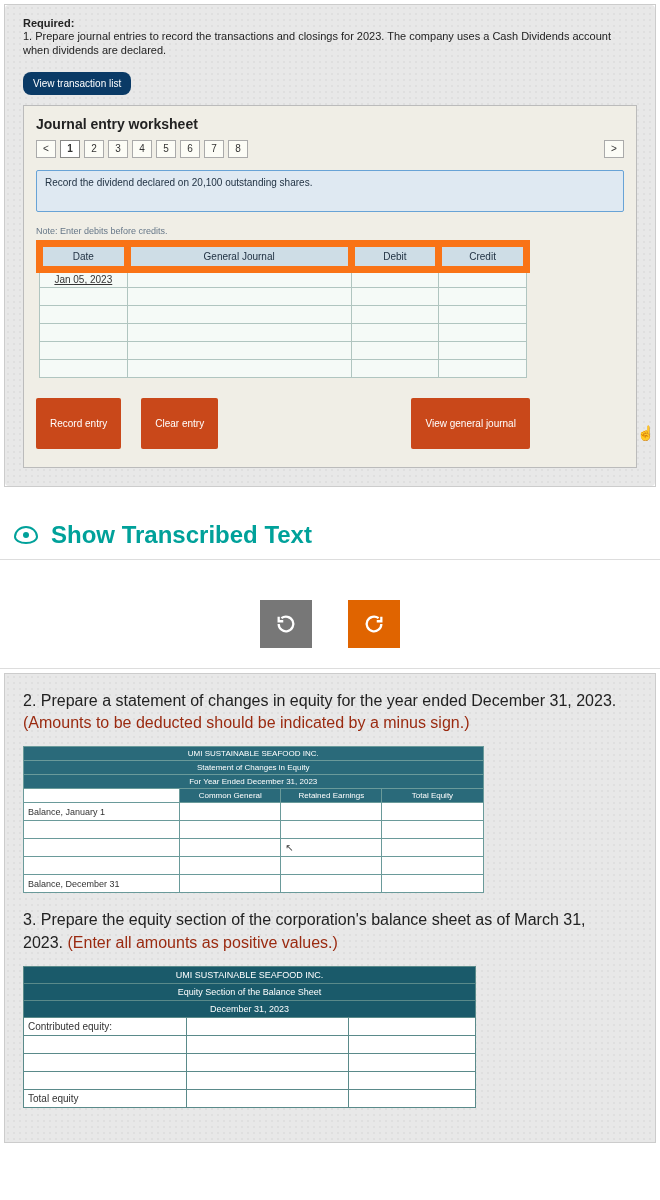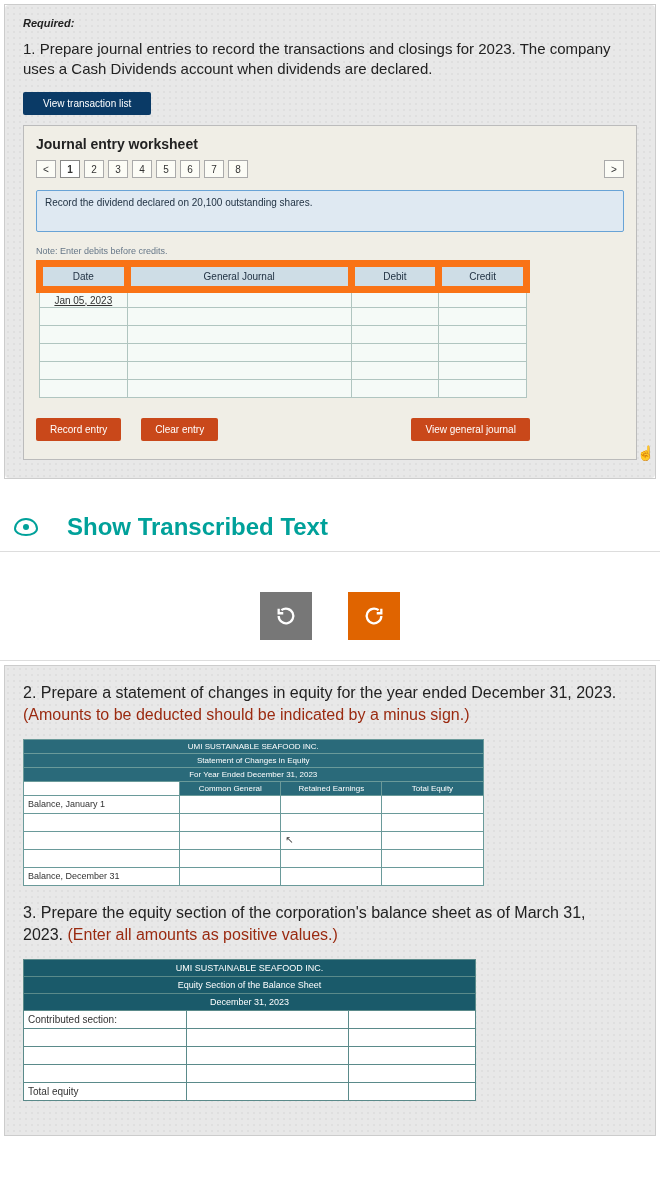--- a/index.html
+++ b/index.html
@@ -1,40 +1,40 @@
 <!DOCTYPE html>
 <html><head>
 <meta charset="utf-8">
 <style>
   * { box-sizing: border-box; margin:0; padding:0; }
   body { font-family: Arial, Helvetica, sans-serif; background:#fff; width:660px; }
   .panel { border:1px solid #ccc; margin:4px; padding:0; }
   .screenshot-card { background:#e8e8e8; background-image: radial-gradient(rgba(0,0,0,0.04) 1px, transparent 1px); background-size:6px 6px; padding:12px 18px 18px 18px; border-radius:4px; }
-  .req-title { font-size:11px; font-weight:bold; color:#222;font-style:italic; }
-  .req-text { font-size:15px; color:#222; margin-top:10px; line-height:1.3; }
-  .tab-btn { display:inline-block; margin-top:14px; background:#0a3a66; color:#fff; font-size:10px; padding:6px 20px; border-radius:2px; cursor:pointer; }
+  .req-title { font-size:11px; font-weight:bold; color:#222; }
+  .req-text { font-size:11px; color:#222; margin-top:0; line-height:1.3; }
+  .tab-btn { display:inline-block; margin-top:14px; background:#0a3a66; color:#fff; font-size:10px; padding:6px 10px; border-radius:8px; cursor:pointer; }
   .worksheet { background:#f0eee6; margin-top:10px; padding:10px 12px 18px 12px; border:1px solid #bbb; }
   .worksheet h3 { font-size:14px; color:#222; margin-bottom:8px; }
   .pager { display:flex; align-items:center; gap:4px; margin-bottom:12px; }
   .pager .arrow, .pager .pg { width:20px; height:18px; border:1px solid #aaa; background:#fcfcf6; display:flex; align-items:center; justify-content:center; font-size:10px; color:#333; cursor:pointer; }
   .pager .pg.active { background:#fff; font-weight:bold; border-color:#888; }
   .pager .arrow-right { margin-left:auto; }
   .instruction-box { border:1px solid #68a3d6; background:#dfe9f2; padding:6px 8px; font-size:10px; color:#234; min-height:42px; border-radius:2px; }
   .note { font-size:9px; color:#678; margin-top:14px; }
   table.journal { width:84%; border-collapse:collapse; margin-top:4px; table-layout:fixed; }
   table.journal th { background:#cedde6; font-size:10px; color:#234; text-align:center; border:7px solid #f97316; padding:4px 2px; font-weight:normal; }
   table.journal td { border:1px solid #b0c5c0; height:18px; background:#f5faf7; font-size:10px; color:#333; text-align:center; }
   table.journal td.first-cell { text-align:center;text-decoration:underline; }
   .btn-row { display:flex; gap:20px; margin-top:20px; width:84%; }
-  .btn-orange { background:#c9481a; color:#fff; font-size:10px; padding:6px 14px; border-radius:2px; cursor:pointer; border:none; }
+  .btn-orange { background:#c9481a; color:#fff; font-size:10px; padding:20px 14px; border-radius:2px; cursor:pointer; border:none; }
   .btn-row .spacer { flex:1; }
   .hand { position:absolute; right:-18px; top:320px; font-size:14px; color:#555; }
   .worksheet-wrap { position:relative; }
   
-  .show-transcribed { display:flex; align-items:center; gap:29px; padding:30px 14px 10px 14px; color:#00a19a; }
+  .show-transcribed { display:flex; align-items:center; gap:13px; padding:30px 14px 10px 14px; color:#00a19a; }
   .show-transcribed .eye-icon { width:24px; height:18px; border:2px solid #00a19a; border-radius:50% 50% 50% 50% / 60% 60% 40% 40%; position:relative; }
   .show-transcribed .eye-icon::after { content:""; position:absolute; width:6px; height:6px; background:#00a19a; border-radius:50%; left:7px; top:4px; }
   .show-transcribed h2 { font-size:24px; font-weight:bold; }
   hr.sep { border:none; border-top:1px solid #ddd; margin:0; }
   
   .action-btns { display:flex; justify-content:center; gap:36px; padding:40px 0 20px 0; }
   .sq-btn { width:52px; height:48px; display:flex; align-items:center; justify-content:center; cursor:pointer; }
   .sq-gray { background:#777; }
   .sq-orange { background:#e06400; }
   .refresh-svg { width:22px; height:22px; stroke:#fff; fill:none; stroke-width:2.5; }
@@ -241,21 +241,21 @@
             <tr class="title-row">
               <td colspan="3">UMI SUSTAINABLE SEAFOOD INC.</td>
             </tr>
         <tr class="title-row">
               <td colspan="3">Equity Section of the Balance Sheet</td>
             </tr>
         <tr class="title-row">
               <td colspan="3">December 31, 2023</td>
             </tr>
         <tr class="data-row">
-              <td>Contributed section:</td>
+              <td>Contributed equity:</td>
               <td></td>
               <td></td>
             </tr>
         <tr class="data-row">
               <td></td>
               <td></td>
               <td></td>
             </tr>
         <tr class="data-row">
               <td></td>

